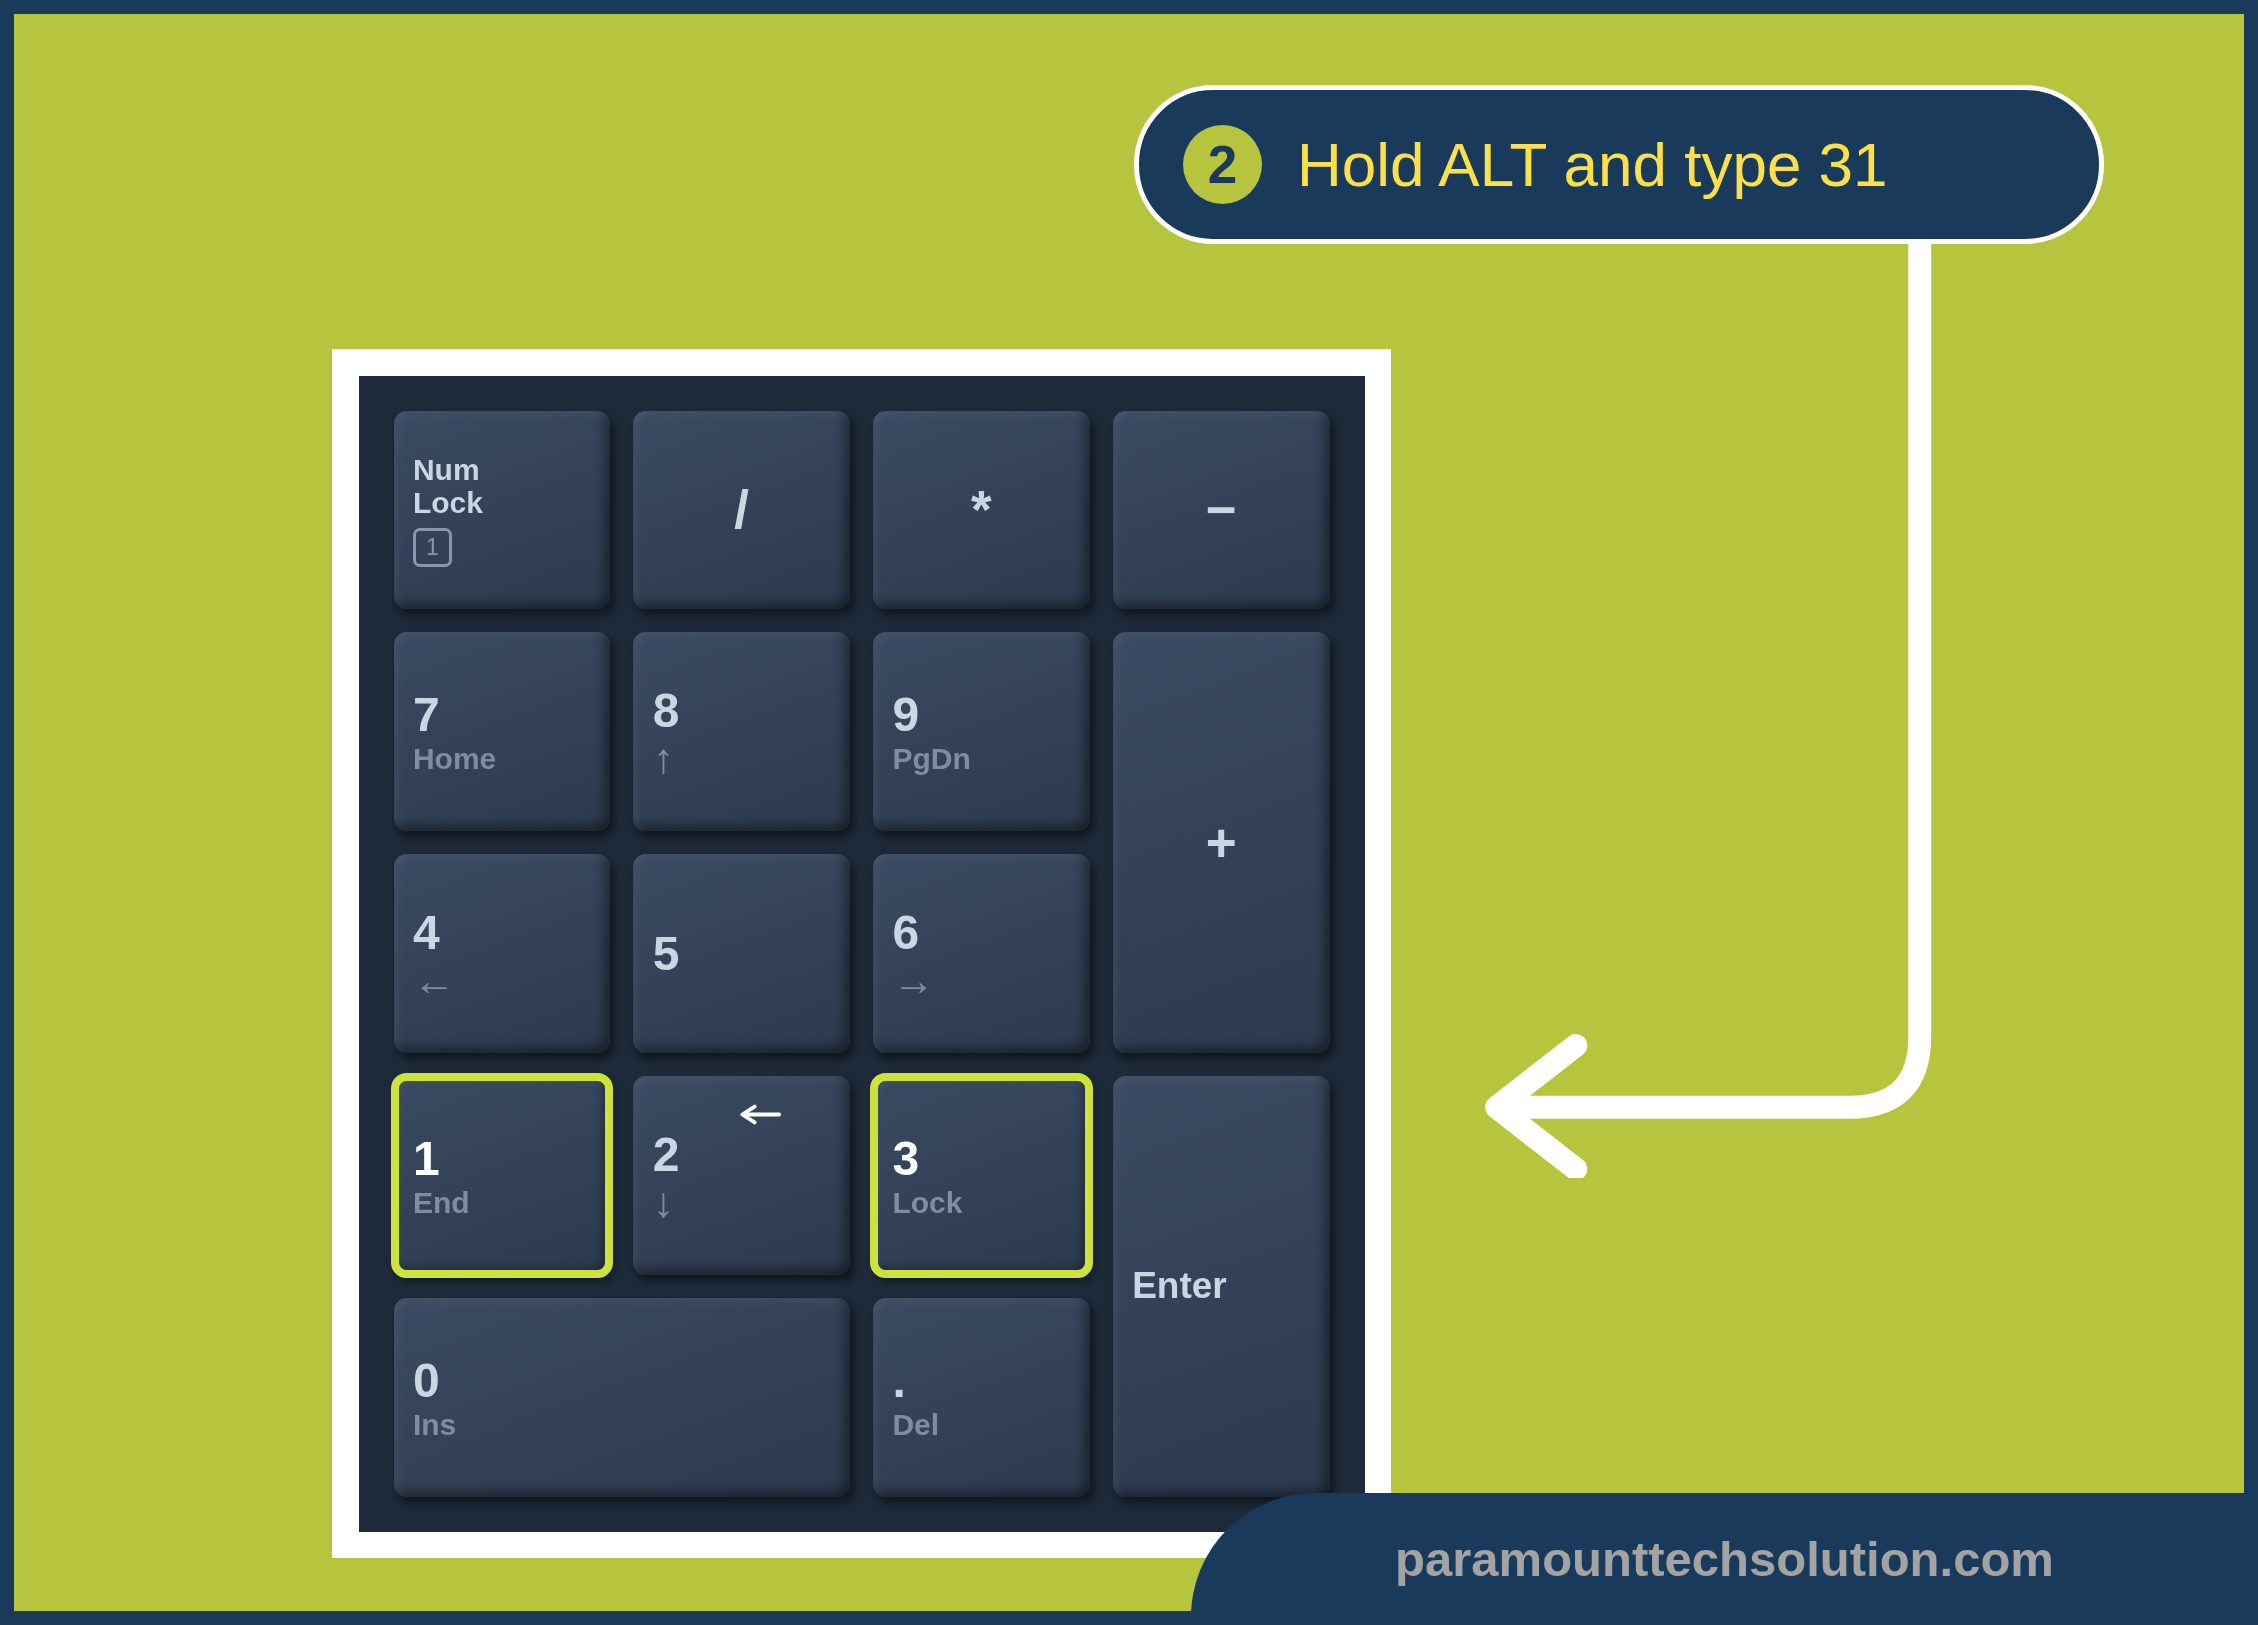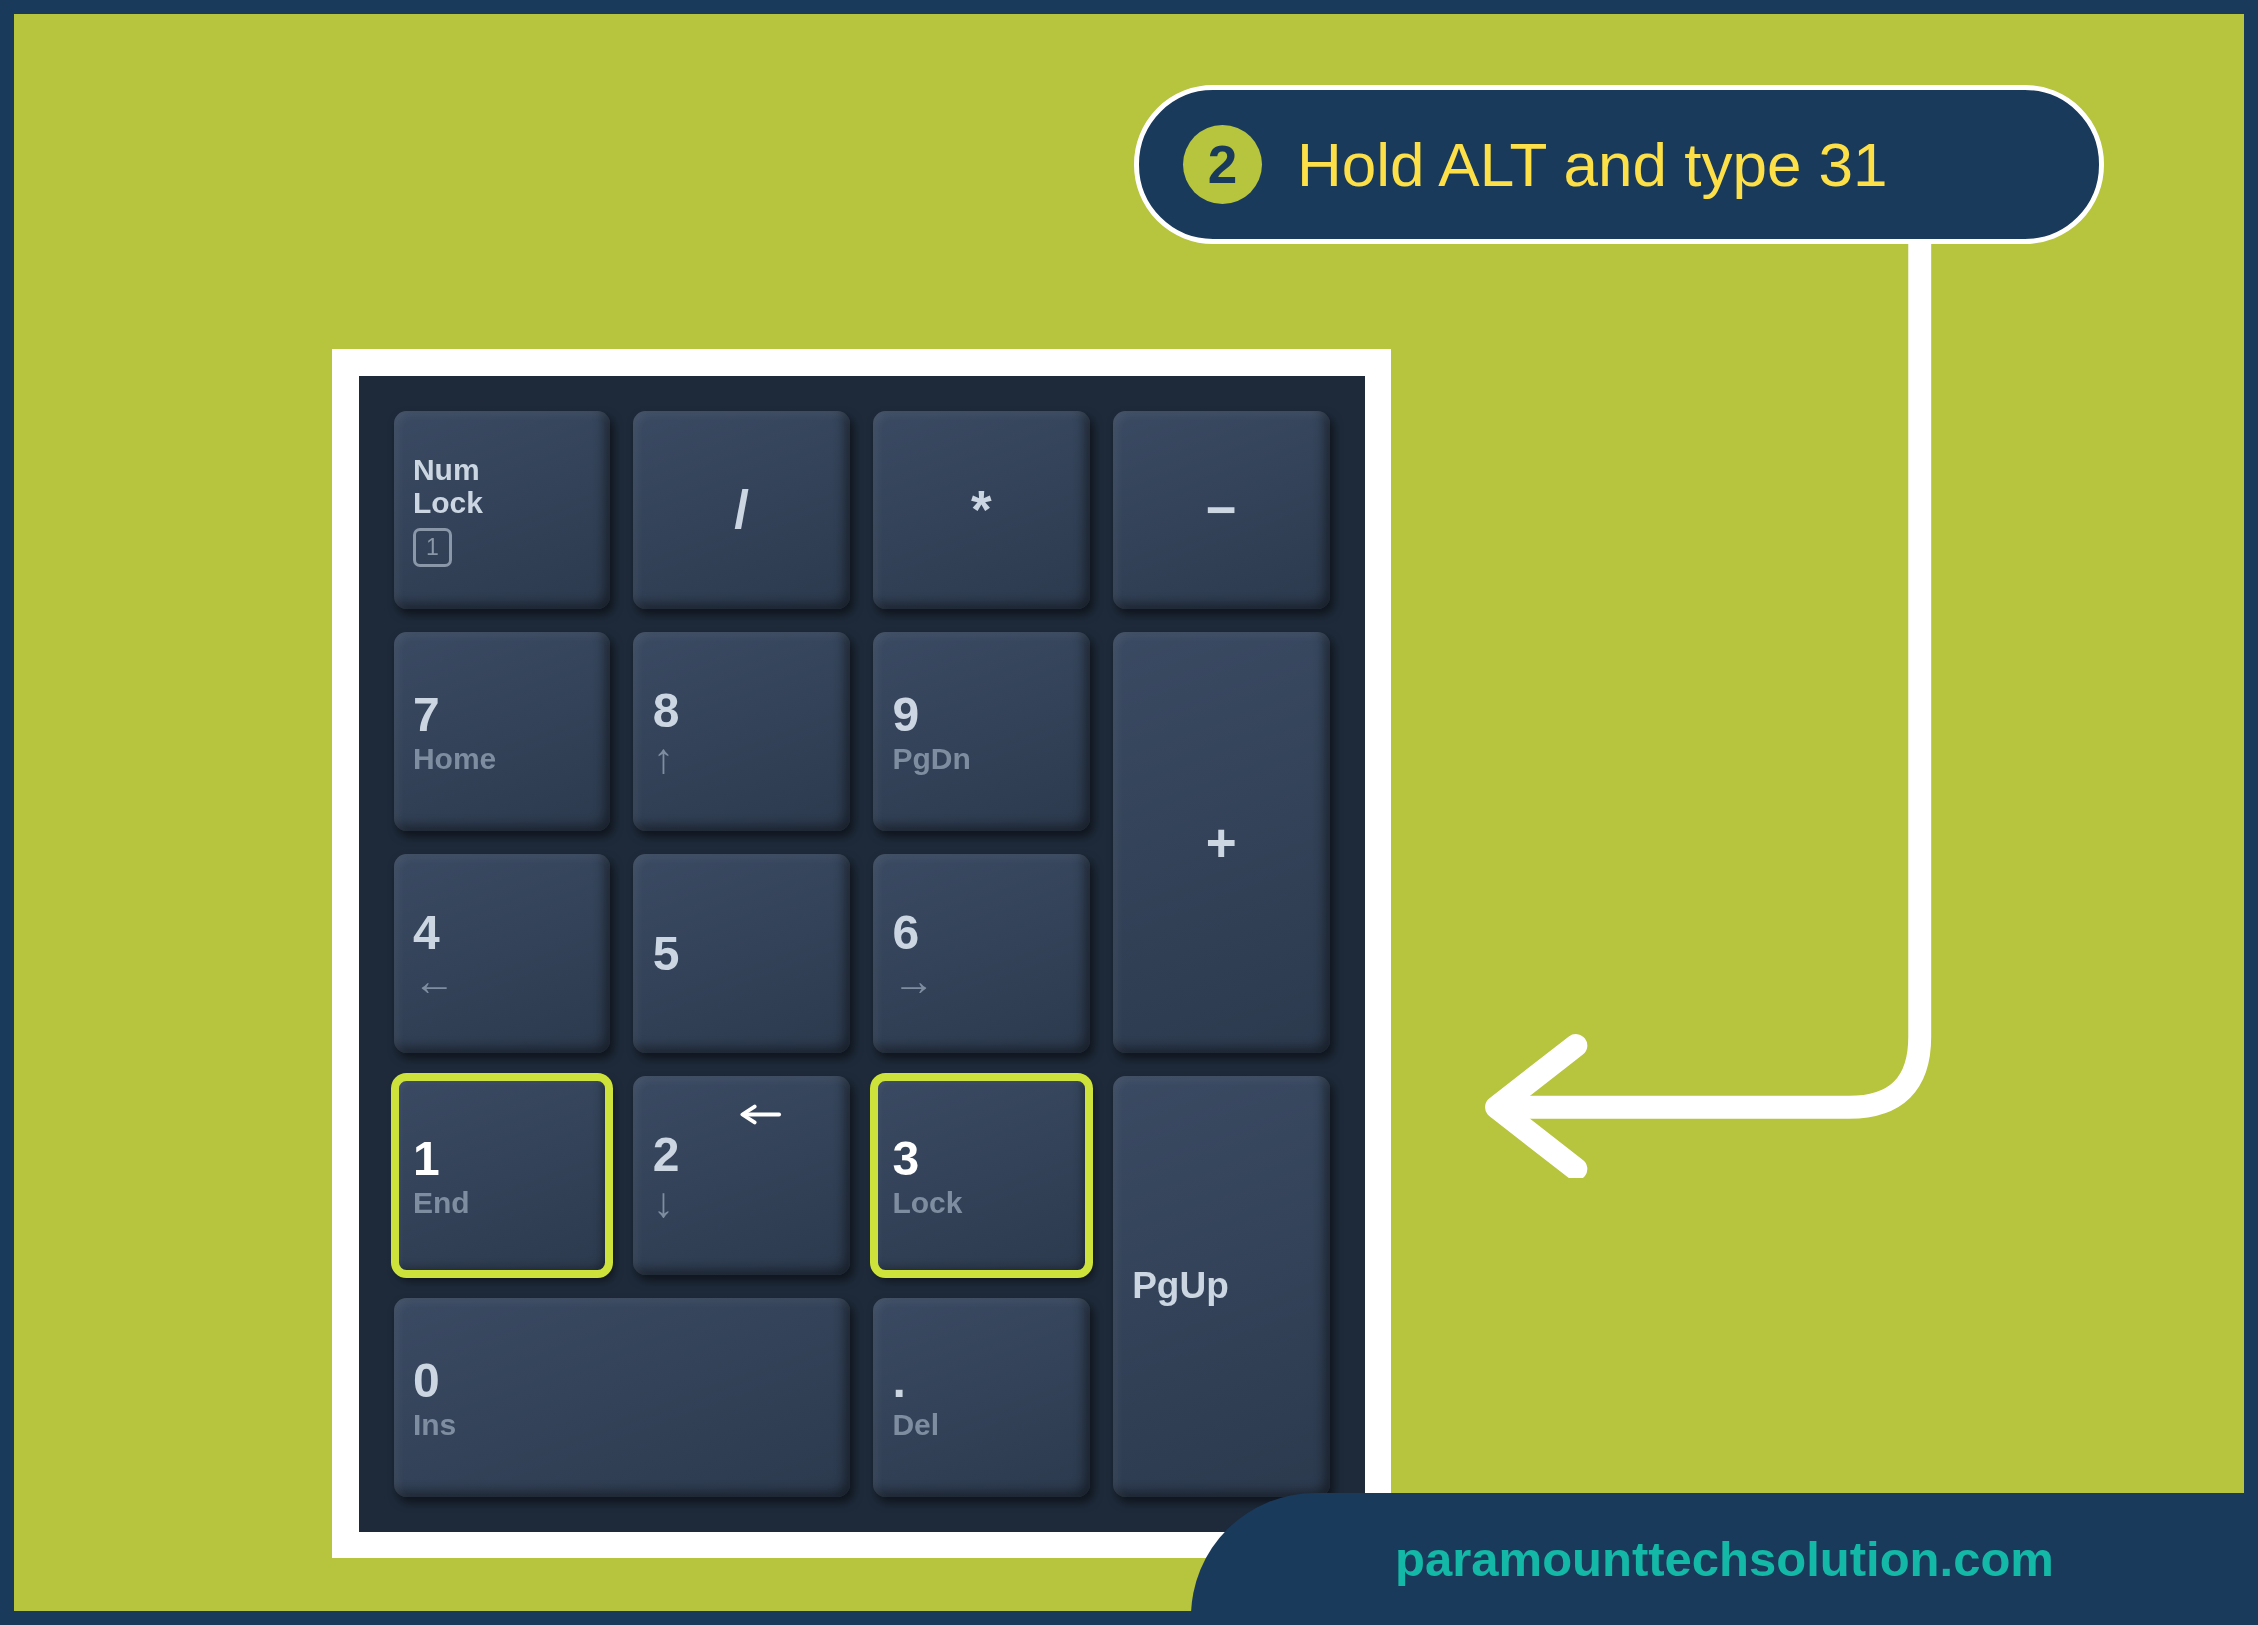--- a/index.html
+++ b/index.html
@@ -117,21 +117,21 @@
     position: absolute;
     bottom: -14px;
     right: -14px;
     width: 1067px;
     height: 132px;
     background: #1a3a5c;
     border-top-left-radius: 124px;
     display: flex;
     align-items: center;
     justify-content: center;
-    color: #14b8a6;
+    color: #a3a3a3;
     font-size: 49px;
     font-weight: 600;
   }
 </style>
 </head>
 <body>
 
 <div class="callout">
   <div class="step-badge">2</div>
   <div class="callout-text">Hold ALT and type 31</div>
@@ -195,21 +195,21 @@
     </div>
     <div class="key">
       <div class="main">2</div>
       <div class="sub small">↓</div>
     </div>
     <div class="key highlighted">
       <div class="main">3</div>
       <div class="sub">Lock</div>
     </div>
     <div class="key enter">
-      <div class="main" style="font-size:37px;">PgUp</div>
+      <div class="main" style="font-size:37px;">Enter</div>
     </div>
 
     <div class="key zero">
       <div class="main">0</div>
       <div class="sub">Ins</div>
     </div>
     <div class="key">
       <div class="main">.</div>
       <div class="sub">Del</div>
     </div>

